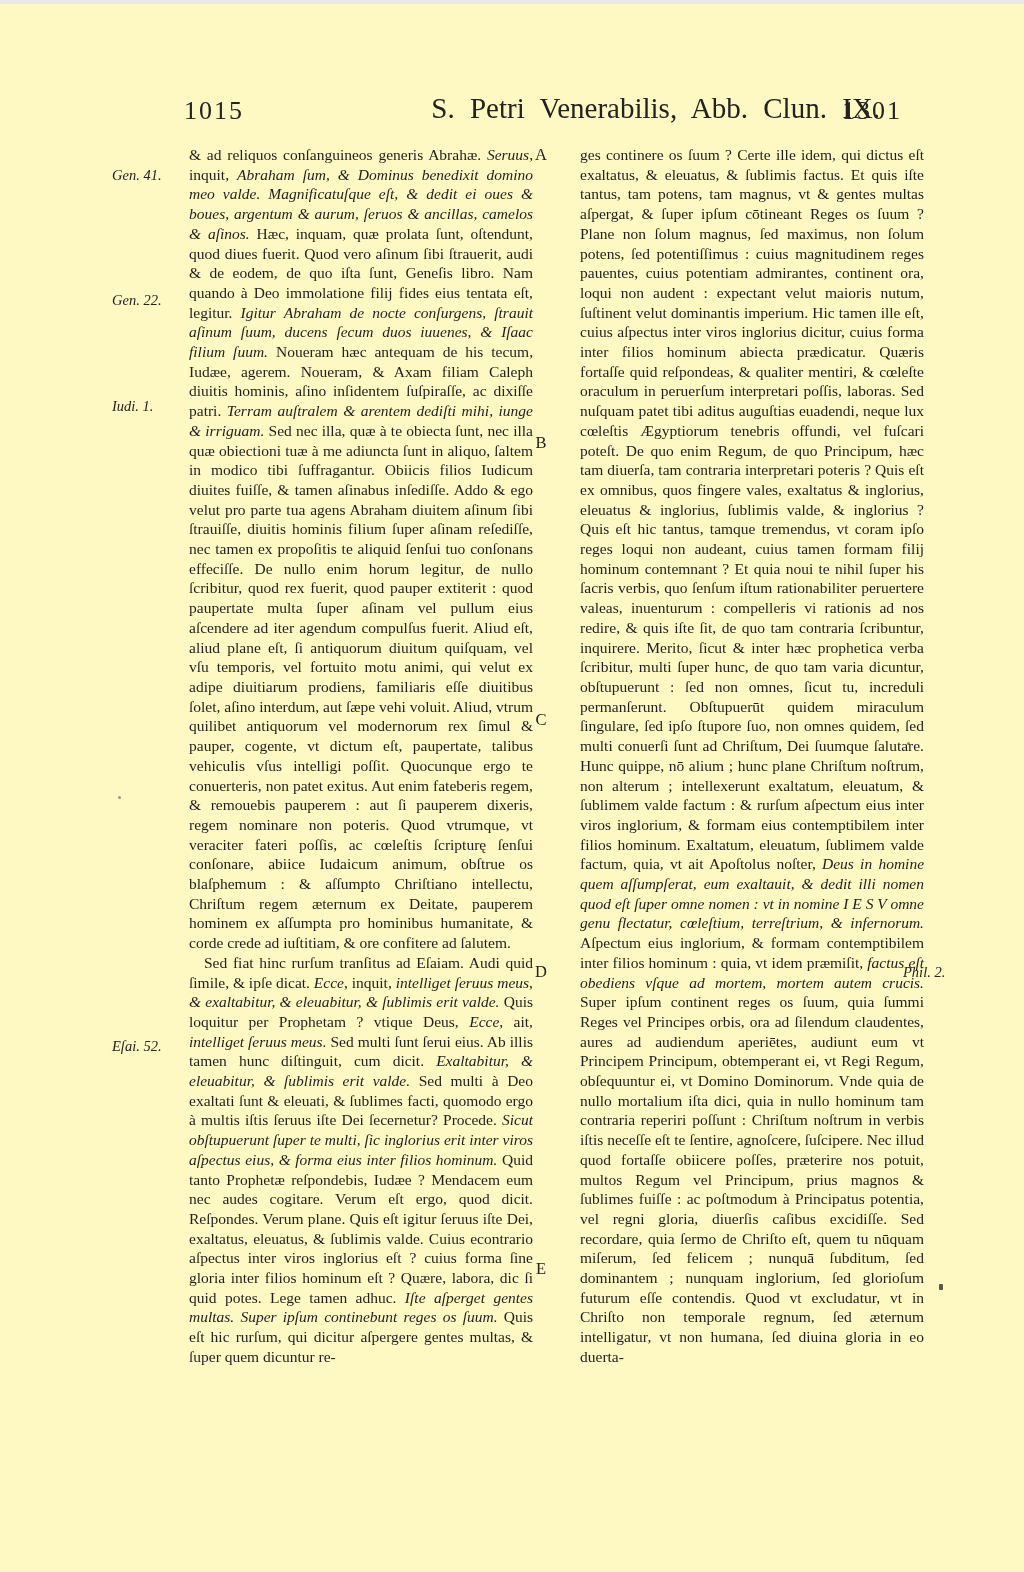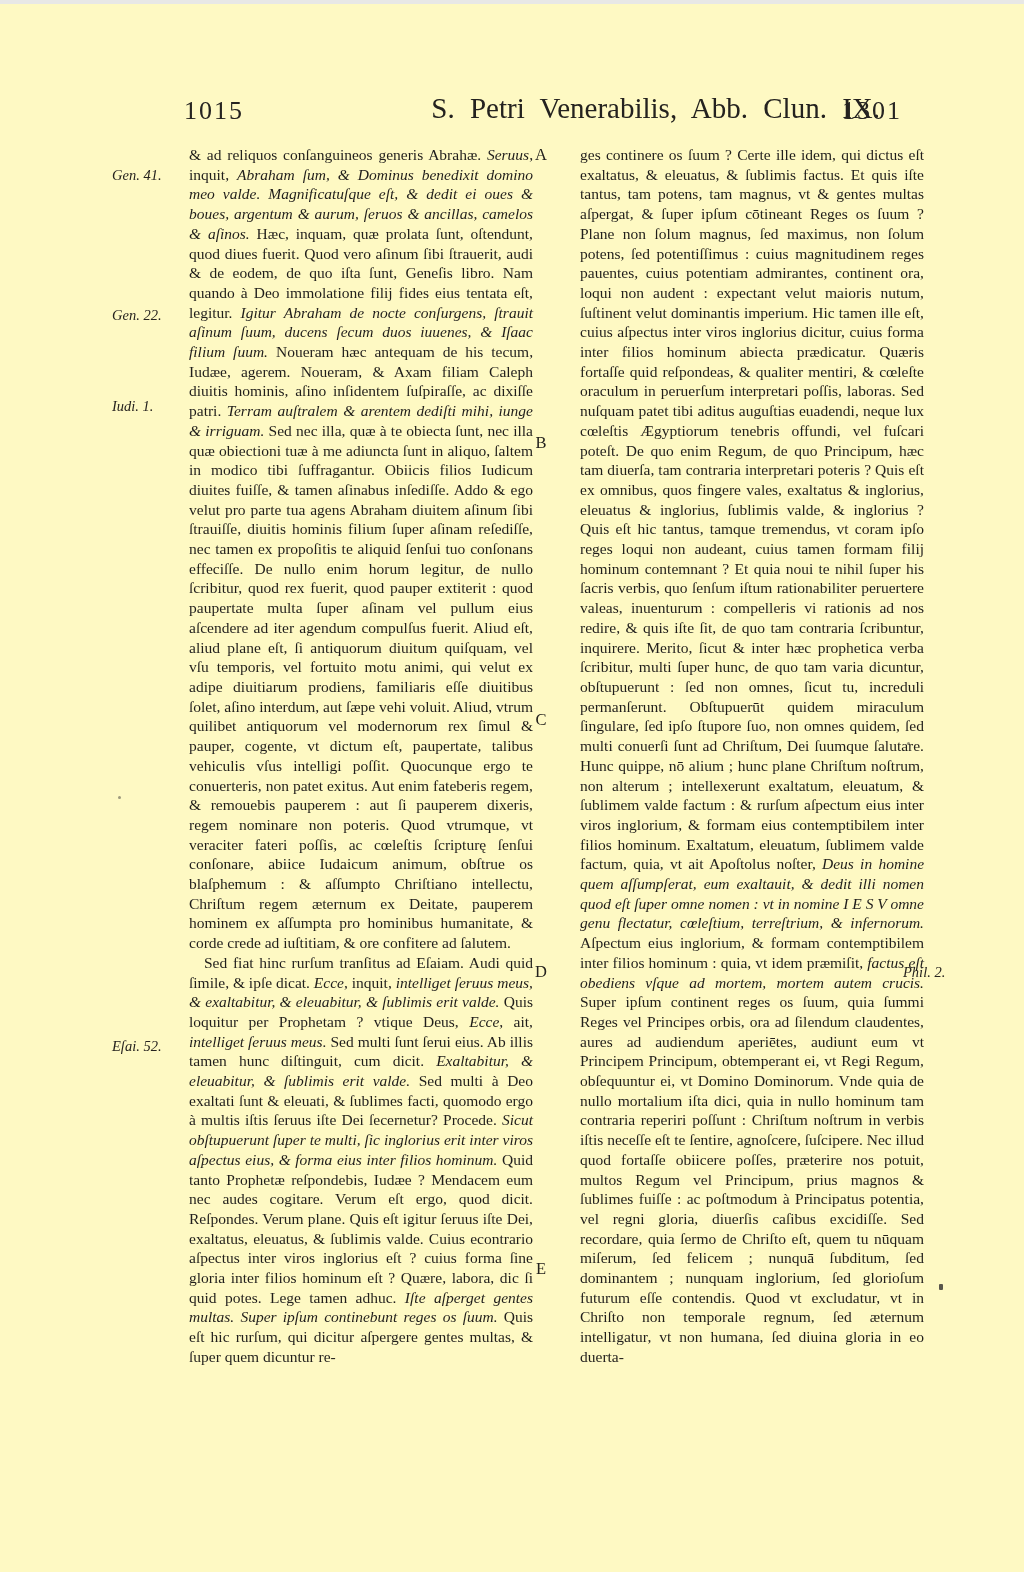--- a/index.html
+++ b/index.html
@@ -67,21 +67,21 @@
       <p class="para indent"><span>Sed fiat hinc rurſum tranſitus ad Eſaiam. Audi quid ſimile, &amp; ipſe dicat. </span><span class="it">Ecce</span><span>, inquit, </span><span class="it">intelliget ſeruus meus, &amp; exaltabitur, &amp; eleuabitur, &amp; ſublimis erit valde.</span><span> Quis loquitur per Prophetam ? vtique Deus, </span><span class="it">Ecce</span><span>, ait, </span><span class="it">intelliget ſeruus meus.</span><span> Sed multi ſunt ſerui eius. Ab illis tamen hunc diſtinguit, cum dicit. </span><span class="it">Exaltabitur, &amp; eleuabitur, &amp; ſublimis erit valde.</span><span> Sed multi à Deo exaltati ſunt &amp; eleuati, &amp; ſublimes facti, quomodo ergo à multis iſtis ſeruus iſte Dei ſecernetur? Procede. </span><span class="it">Sicut obſtupuerunt ſuper te multi, ſic inglorius erit inter viros aſpectus eius, &amp; forma eius inter filios hominum.</span><span> Quid tanto Prophetæ reſpondebis, Iudæe ? Mendacem eum nec audes cogitare. Verum eſt ergo, quod dicit. Reſpondes. Verum plane. Quis eſt igitur ſeruus iſte Dei, exaltatus, eleuatus, &amp; ſublimis valde. Cuius econtrario aſpectus inter viros inglorius eſt ? cuius forma ſine gloria inter filios hominum eſt ? Quære, labora, dic ſi quid potes. Lege tamen adhuc. </span><span class="it">Iſte aſperget gentes multas. Super ipſum continebunt reges os ſuum.</span><span> Quis eſt hic rurſum, qui dicitur aſpergere gentes multas, &amp; ſuper quem dicuntur re-</span></p>
     </div>
   <div class="column right-col">
       <p class="para"><span>ges continere os ſuum ? Certe ille idem, qui dictus eſt exaltatus, &amp; eleuatus, &amp; ſublimis factus. Et quis iſte tantus, tam potens, tam magnus, vt &amp; gentes multas aſpergat, &amp; ſuper ipſum cōtineant Reges os ſuum ? Plane non ſolum magnus, ſed maximus, non ſolum potens, ſed potentiſſimus : cuius magnitudinem reges pauentes, cuius potentiam admirantes, continent ora, loqui non audent : expectant velut maioris nutum, ſuſtinent velut dominantis imperium. Hic tamen ille eſt, cuius aſpectus inter viros inglorius dicitur, cuius forma inter filios hominum abiecta prædicatur. Quæris fortaſſe quid reſpondeas, &amp; qualiter mentiri, &amp; cœleſte oraculum in peruerſum interpretari poſſis, laboras. Sed nuſquam patet tibi aditus auguſtias euadendi, neque lux cœleſtis Ægyptiorum tenebris offundi, vel fuſcari poteſt. De quo enim Regum, de quo Principum, hæc tam diuerſa, tam contraria interpretari poteris ? Quis eſt ex omnibus, quos fingere vales, exaltatus &amp; inglorius, eleuatus &amp; inglorius, ſublimis valde, &amp; inglorius ? Quis eſt hic tantus, tamque tremendus, vt coram ipſo reges loqui non audeant, cuius tamen formam filij hominum contemnant ? Et quia noui te nihil ſuper his ſacris verbis, quo ſenſum iſtum rationabiliter peruertere valeas, inuenturum : compelleris vi rationis ad nos redire, &amp; quis iſte ſit, de quo tam contraria ſcribuntur, inquirere. Merito, ſicut &amp; inter hæc prophetica verba ſcribitur, multi ſuper hunc, de quo tam varia dicuntur, obſtupuerunt : ſed non omnes, ſicut tu, increduli permanſerunt. Obſtupuerūt quidem miraculum ſingulare, ſed ipſo ſtupore ſuo, non omnes quidem, ſed multi conuerſi ſunt ad Chriſtum, Dei ſuumque ſalutare. Hunc quippe, nō alium ; hunc plane Chriſtum noſtrum, non alterum ; intellexerunt exaltatum, eleuatum, &amp; ſublimem valde factum : &amp; rurſum aſpectum eius inter viros inglorium, &amp; formam eius contemptibilem inter filios hominum. Exaltatum, eleuatum, ſublimem valde factum, quia, vt ait Apoſtolus noſter, </span><span class="it">Deus in homine quem aſſumpſerat, eum exaltauit, &amp; dedit illi nomen quod eſt ſuper omne nomen : vt in nomine I E S V omne genu flectatur, cœleſtium, terreſtrium, &amp; infernorum.</span><span> Aſpectum eius inglorium, &amp; formam contemptibilem inter filios hominum : quia, vt idem præmiſit, </span><span class="it">factus eſt obediens vſque ad mortem, mortem autem crucis.</span><span> Super ipſum continent reges os ſuum, quia ſummi Reges vel Principes orbis, ora ad ſilendum claudentes, aures ad audiendum aperiētes, audiunt eum vt Principem Principum, obtemperant ei, vt Regi Regum, obſequuntur ei, vt Domino Dominorum. Vnde quia de nullo mortalium iſta dici, quia in nullo hominum tam contraria reperiri poſſunt : Chriſtum noſtrum in verbis iſtis neceſſe eſt te ſentire, agnoſcere, ſuſcipere. Nec illud quod fortaſſe obiicere poſſes, præterire nos potuit, multos Regum vel Principum, prius magnos &amp; ſublimes fuiſſe : ac poſtmodum à Principatus potentia, vel regni gloria, diuerſis caſibus excidiſſe. Sed recordare, quia ſermo de Chriſto eſt, quem tu nūquam miſerum, ſed felicem ; nunquā ſubditum, ſed dominantem ; nunquam inglorium, ſed glorioſum futurum eſſe contendis. Quod vt excludatur, vt in Chriſto non temporale regnum, ſed æternum intelligatur, vt non humana, ſed diuina gloria in eo duerta-</span></p>
     </div>
 
   <div class="speck s1"></div>
   <div class="speck s2"></div>
   <div class="speck s3"></div>
 <div class="margin-note left" style="top: 163px;">Gen. 41.</div>
-    <div class="margin-note left" style="top: 303px;">Gen. 22.</div>
+    <div class="margin-note left" style="top: 288px;">Gen. 22.</div>
     <div class="margin-note left" style="top: 394px;">Iudi. 1.</div>
     <div class="margin-note left" style="top: 1034px;">Eſai. 52.</div>
     <div class="margin-note right" style="top: 960px; font-style: italic;">Phil. 2.</div>
     <div class="gutter-letter" style="top: 141px;">A</div>
     <div class="gutter-letter" style="top: 429px;">B</div>
     <div class="gutter-letter" style="top: 706px;">C</div>
     <div class="gutter-letter" style="top: 958px;">D</div>
     <div class="gutter-letter" style="top: 1255px;">E</div>
   </div>
 

